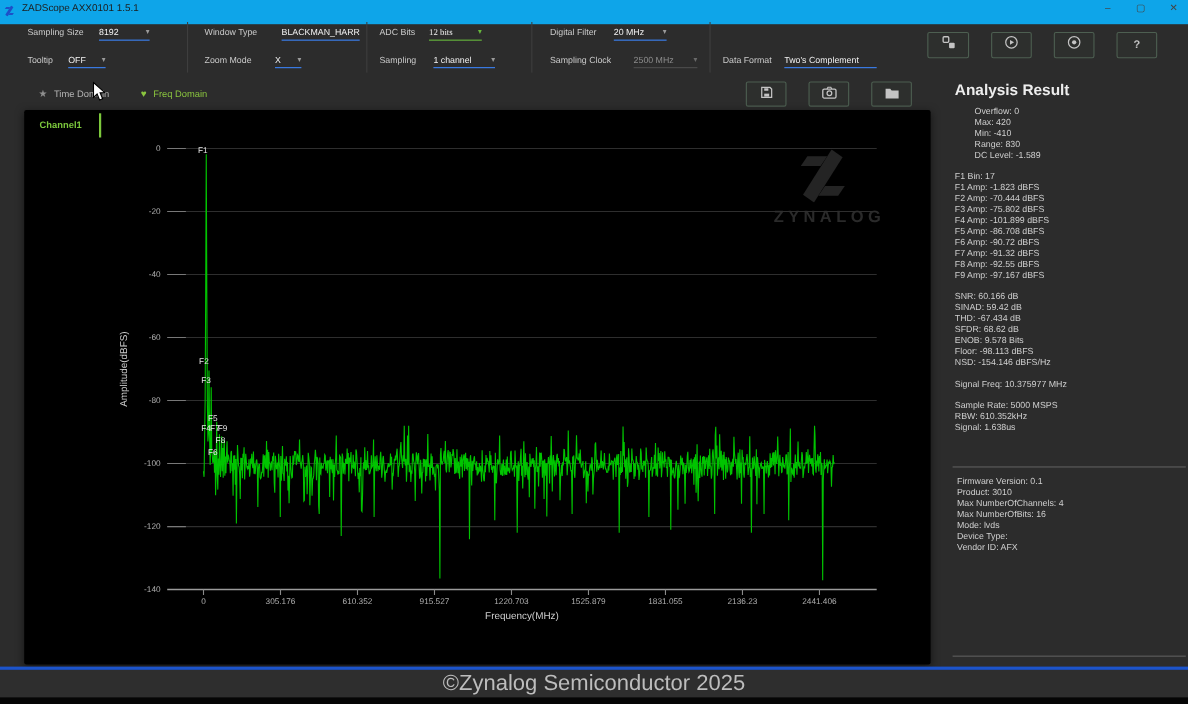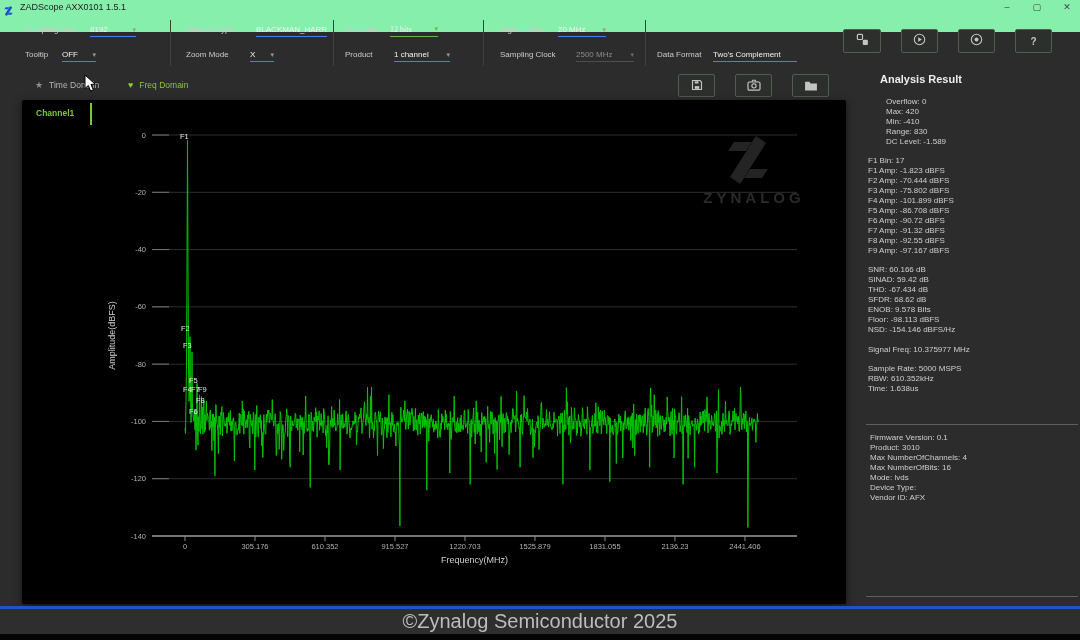--- a/index.html
+++ b/index.html
@@ -1,20 +1,20 @@
 <!DOCTYPE html>
 <html><head>
 <meta charset="utf-8">
 <style>
   * { margin:0; padding:0; box-sizing:border-box; }
   html,body { width:1080px; height:640px; }
   body { position:relative; background:#2c2c2c; font-family:"Liberation Sans",sans-serif; overflow:hidden; }
 
   
-  #titlebar { position:absolute; left:0; top:0; width:1080px; height:32px; background:#86efac; }
+  #titlebar { position:absolute; left:0; top:0; width:1080px; height:22px; background:#0ea5e9; }
   #titlebar .tb-title { position:absolute; left:20px; top:0; height:14px; line-height:14px; font-size:9px; color:#1c1c1c; }
   #titlebar .tb-logo { position:absolute; left:4px; top:2px; }
   .winctl { position:absolute; top:0; width:26px; height:14px; line-height:14px; text-align:center; font-size:9px; color:#444; cursor:pointer; }
 
   
   .tlabel { position:absolute; font-size:8px; color:#cbcbcb; height:12px; line-height:12px; white-space:nowrap; }
   .tval { position:absolute; font-size:8px; color:#f2f2f2; height:14px; line-height:13px; border-bottom:1px solid #3b82f6;
           display:flex; justify-content:space-between; align-items:center; white-space:nowrap; overflow:hidden; cursor:pointer; }
   .tval .caret { color:#9a9a9a; font-size:7px; margin-left:3px; flex:0 0 auto; }
   .tval.green { border-bottom-color:#67b83c;font-family:Liberation Serif, serif; } .tval.green .caret { color:#67b83c; }
@@ -33,21 +33,21 @@
   #chart-panel { position:absolute; left:22px; top:100px; width:824px; height:504px; background:#000;
                  border-radius:2px; box-shadow:0 2px 8px rgba(0,0,0,.55); }
   #channel-label { position:absolute; left:14px; top:8px; font-size:8.5px; font-weight:bold; color:#7cc83c; }
   #channel-caret { position:absolute; left:68px; top:3px; width:2px; height:22px; background:#7cc83c; }
   #watermark-logo { position:absolute; left:704px; top:36px; opacity:1; }
   #watermark-text { position:absolute; left:672px; top:89px; width:120px; text-align:center; font-size:15px;
                     font-weight:bold; letter-spacing:4px; color:#2a2a2a; }
   #plot-svg { position:absolute; left:0; top:0; }
 
   
-  #analysis-title { position:absolute; left:868px; top:73px; font-size:11px; font-weight:bold; color:#ededed;margin-left:12px; }
+  #analysis-title { position:absolute; left:868px; top:73px; font-size:14px; font-weight:bold; color:#ededed; }
   .asec { position:absolute; left:868px; width:210px; }
   .aline { font-size:8px; line-height:10px; color:#cfcfcf; white-space:pre; }
   #device-box { position:absolute; left:866px; top:424px; width:212px; height:173px;
                 border-top:1px solid #5e5e5e; border-bottom:1px solid #5e5e5e; padding:8px 0 0 4px; }
 
   
   #blue-line { position:absolute; left:0; top:606px; width:1080px; height:3px; background:#1c54cb; }
   #footer { position:absolute; left:0; top:609px; width:1080px; height:25px; background:#2e2e2e;
             color:#bdbdbd; font-size:20px; line-height:24px; text-align:center; }
   #bottom-strip { position:absolute; left:0; top:634px; width:1080px; height:6px; background:#050505; }
@@ -95,21 +95,21 @@
     <span class="caret">▾</span>
   </span>
 
   <div class="tdiv" style="left:333px"></div>
 
   <span class="tlabel" style="left:345px;top:24px">ADC Bits</span>
   <span class="tval green" style="left:390px;top:23px;width:48px">
     <span>12 bits</span>
     <span class="caret">▾</span>
   </span>
-  <span class="tlabel" style="left:345px;top:49px">Product</span>
+  <span class="tlabel" style="left:345px;top:49px">Sampling</span>
   <span class="tval" style="left:394px;top:48px;width:56px">
     <span>1 channel</span>
     <span class="caret">▾</span>
   </span>
 
   <div class="tdiv" style="left:483px"></div>
 
   <span class="tlabel" style="left:500px;top:24px">Digital Filter</span>
   <span class="tval" style="left:558px;top:23px;width:48px">
     <span>20 MHz</span>
@@ -297,21 +297,21 @@
       <div class="aline">ENOB: 9.578 Bits</div>
       <div class="aline">Floor: -98.113 dBFS</div>
       <div class="aline">NSD: -154.146 dBFS/Hz</div>
     </div>
     <div class="asec" style="top: 345px;">
       <div class="aline">Signal Freq: 10.375977 MHz</div>
     </div>
     <div class="asec" style="top: 364px;">
       <div class="aline">Sample Rate: 5000 MSPS</div>
       <div class="aline">RBW: 610.352kHz</div>
-      <div class="aline">Time: 1.638us</div>
+      <div class="aline">Signal: 1.638us</div>
     </div>
   </div>
 
 <div id="device-box">
     <div class="aline">Firmware Version: 0.1</div>
     <div class="aline">Product: 3010</div>
     <div class="aline">Max NumberOfChannels: 4</div>
     <div class="aline">Max NumberOfBits: 16</div>
     <div class="aline">Mode: lvds</div>
     <div class="aline">Device Type:</div>

